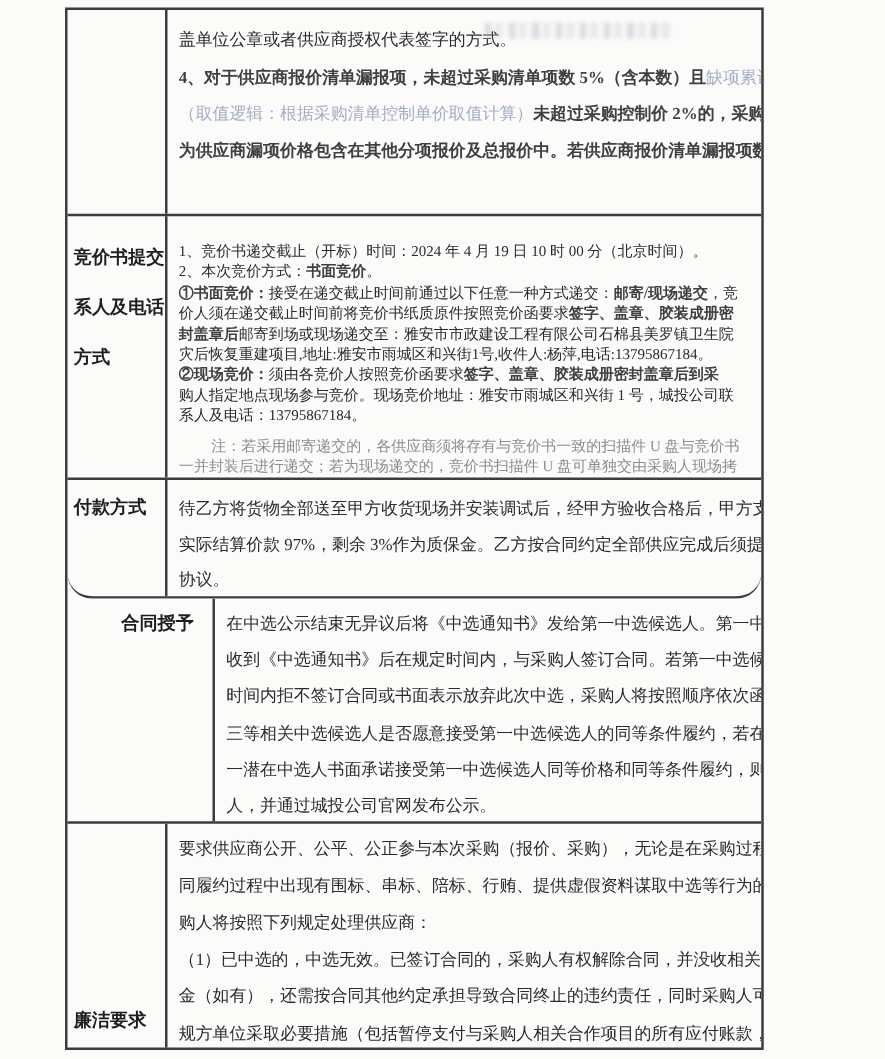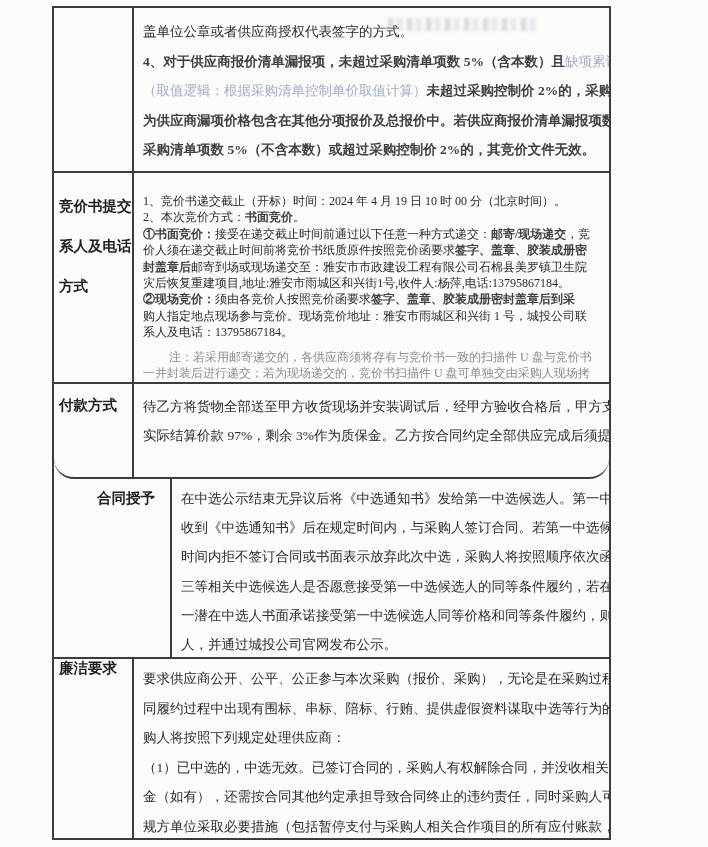--- a/index.html
+++ b/index.html
@@ -34,21 +34,21 @@
   .r-integrity{flex:1 1 auto;}
 
   .r-cont .td{padding-top:9px;font-size:13.5px;line-height:29.5px;}
   .r-submit .td{padding-top:20px;font-size:12px;line-height:16.4px;}
   .r-submit .th{padding-top:13px;line-height:40px;}
   .r-pay .td{padding-top:9px;font-size:13.5px;line-height:28.5px;}
   .r-pay .th{padding-top:12px;}
   .r-award .td{padding-top:5px;font-size:13.5px;line-height:29.2px;}
   .r-award .th{padding-top:10px;margin-left:38px;}
   .r-integrity .td{padding-top:5px;font-size:13.5px;line-height:29.5px;}
-  .r-integrity .th{display:flex;align-items:flex-start;padding-bottom:12px;}
+  .r-integrity .th{display:flex;align-items:flex-end;padding-bottom:12px;}
 
   
   .b{font-weight:bold;color:#404040;}
   .u{text-underline-offset:3px;}
   .c-blue{color:#a4adc7;}
   .c-gray{color:#8d8d8d;}
   .ind{text-indent:26px;}
   .gap{margin-top:8px;}
 
   
@@ -64,21 +64,20 @@
 <body>
 
 <div class="doc-table">
     <div class="trow r-cont">
       <div class="th"></div>
       <div class="td">
         <div class="ln"><span class="">盖单位公章或者供应商授权代表签字的方式。</span></div>
         <div class="ln"><span class="b ">4、对于供应商报价清单漏报项，未超过采购清单项数 5%（含本数）且</span><span class="c-blue">缺项累计金额</span></div>
         <div class="ln"><span class="c-blue">（取值逻辑：根据采购清单控制单价取值计算）</span><span class="b ">未超过采购控制价 2%的，采购人视</span></div>
         <div class="ln"><span class="b ">为供应商漏项价格包含在其他分项报价及总报价中。若供应商报价清单漏报项数超过</span></div>
-        <div class="ln"><span class="b ">采购清单项数 5%（不含本数）或超过采购控制价 2%的，其竞价文件无效。</span></div>
       </div>
     </div>
     <div class="trow r-submit">
       <div class="th">
         <div class="hline">竞价书提交</div>
         <div class="hline">系人及电话</div>
         <div class="hline">方式</div>
       </div>
       <div class="td">
         <div class="ln"><span class="">1、竞价书递交截止（开标）时间：2024 年 4 月 19 日 10 时 00 分（北京时间）。</span></div>
@@ -94,20 +93,21 @@
         <div class="ln"><span class="c-gray">一并封装后进行递交；若为现场递交的，竞价书扫描件 U 盘可单独交由采购人现场拷</span></div>
       </div>
     </div>
     <div class="trow r-pay">
       <div class="th">
         <div class="hline">付款方式</div>
       </div>
       <div class="td">
         <div class="ln"><span class="">待乙方将货物全部送至甲方收货现场并安装调试后，经甲方验收合格后，甲方支付至</span></div>
         <div class="ln"><span class="">实际结算价款 97%，剩余 3%作为质保金。乙方按合同约定全部供应完成后须提供封账</span></div>
+        <div class="ln"><span class="">协议。</span></div>
       </div>
     </div>
     <div class="trow r-award">
       <div class="th">
         <div class="hline">合同授予</div>
       </div>
       <div class="td">
         <div class="ln"><span class="">在中选公示结束无异议后将《中选通知书》发给第一中选候选人。第一中选候选人在</span></div>
         <div class="ln"><span class="">收到《中选通知书》后在规定时间内，与采购人签订合同。若第一中选候选人在规定</span></div>
         <div class="ln"><span class="">时间内拒不签订合同或书面表示放弃此次中选，采购人将按照顺序依次函询第二、第</span></div>

